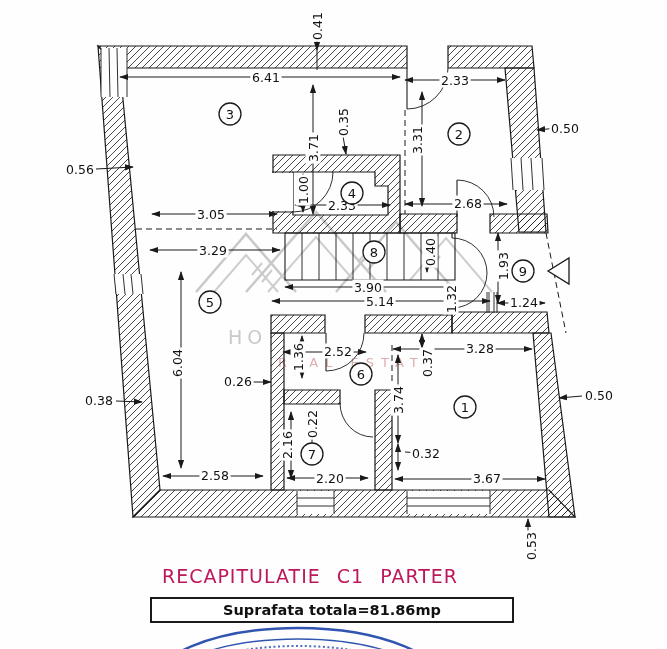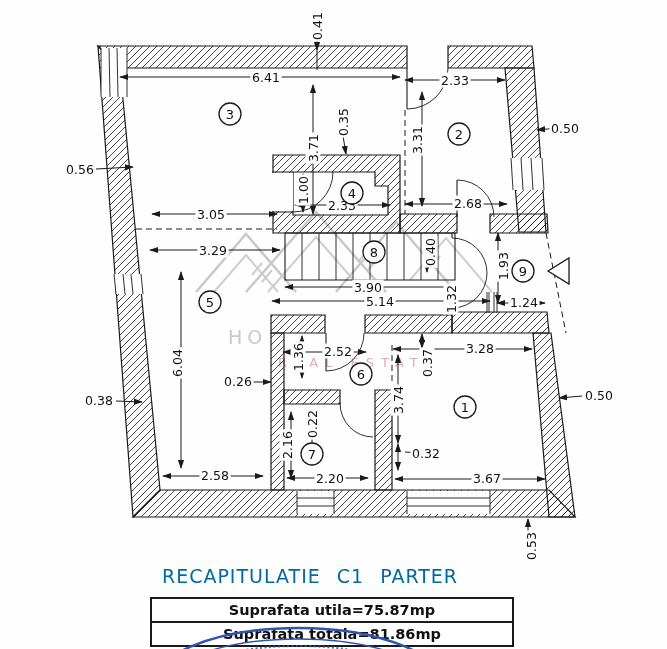--- a/index.html
+++ b/index.html
@@ -10,21 +10,21 @@
   .thin{stroke:#1a1a1a;stroke-width:0.9;fill:none;}
   .dim{stroke:#1a1a1a;stroke-width:1;fill:none;}
   .dashed{stroke:#1a1a1a;stroke-width:1;fill:none;stroke-dasharray:6 4;}
   .wall{fill:url(#hatch);stroke:#1a1a1a;stroke-width:1.2;}
   .whitepatch{fill:#fefefe;stroke:none;}
   .dimtext{font-family:"DejaVu Sans",sans-serif;font-size:12.5px;fill:#111;}
   .roomtext{font-family:"DejaVu Sans",sans-serif;font-size:13px;fill:#111;}
   .wmtext1{font-family:"DejaVu Sans",sans-serif;font-size:19px;fill:#c9c9c9;letter-spacing:5px;}
   .wmtext2{font-family:"DejaVu Sans",sans-serif;font-size:13px;fill:#ddaeae;letter-spacing:7px;}
   .title{position:absolute;left:120px;top:565px;width:380px;text-align:center;
-         font-size:19px;letter-spacing:1px;word-spacing:9px;color:#0369a1;}
+         font-size:19px;letter-spacing:1px;word-spacing:9px;color:#be185d;}
   .sumtable{position:absolute;left:150px;top:597px;width:360px;border:2px solid #1a1a1a;
             background:#fff;}
   .sumtable .row{height:22px;line-height:22px;text-align:center;font-weight:bold;
                  font-size:14.5px;color:#111;}
   .sumtable .row + .row{border-top:2px solid #1a1a1a;}
   .stamp-svg{pointer-events:none;z-index:5;}
 </style>
 </head>
 <body>
 
@@ -356,21 +356,20 @@
         <g transform="translate(523,271)">
           <circle r="11" fill="#fefefe" stroke="#1a1a1a" stroke-width="1.3"></circle>
           <text text-anchor="middle" dominant-baseline="central" class="roomtext">9</text>
         </g>
       </g>
   </svg>
 
   <div class="title">RECAPITULATIE C1 PARTER</div>
 
   <div class="sumtable">
-    <div class="row">Suprafata utila=75.87mp</div>
     <div class="row">Suprafata totala=81.86mp</div>
   </div>
 
   <svg class="stamp-svg" width="667" height="649" viewBox="0 0 667 649">
     <ellipse cx="298" cy="690" rx="150" ry="62" fill="none" stroke="#2f55b0" stroke-width="2.5"></ellipse>
     <ellipse cx="298" cy="690" rx="138" ry="51" fill="none" stroke="#2f55b0" stroke-width="1.3"></ellipse>
     <ellipse cx="298" cy="690" rx="128" ry="44" fill="none" stroke="#2f55b0" stroke-width="2" stroke-dasharray="2 2.5" opacity="0.85"></ellipse>
   </svg>
 
 </div>

